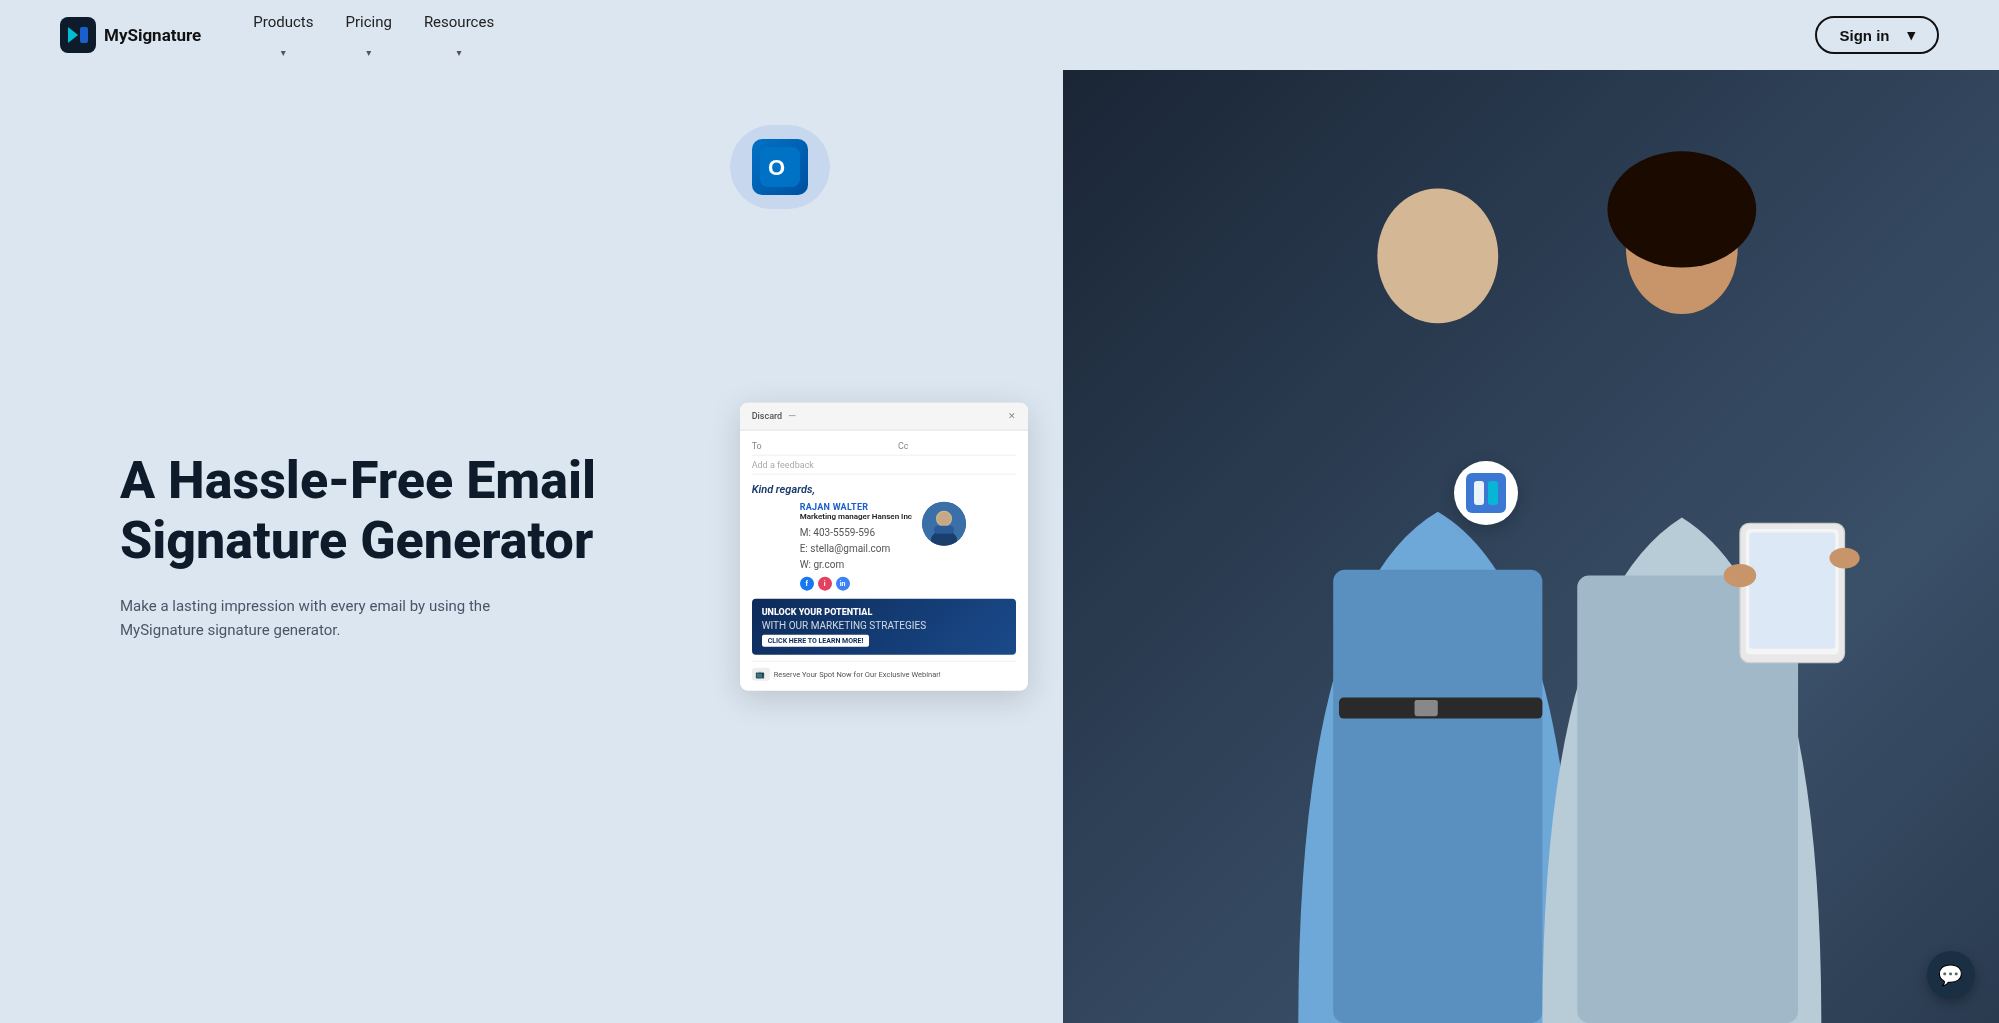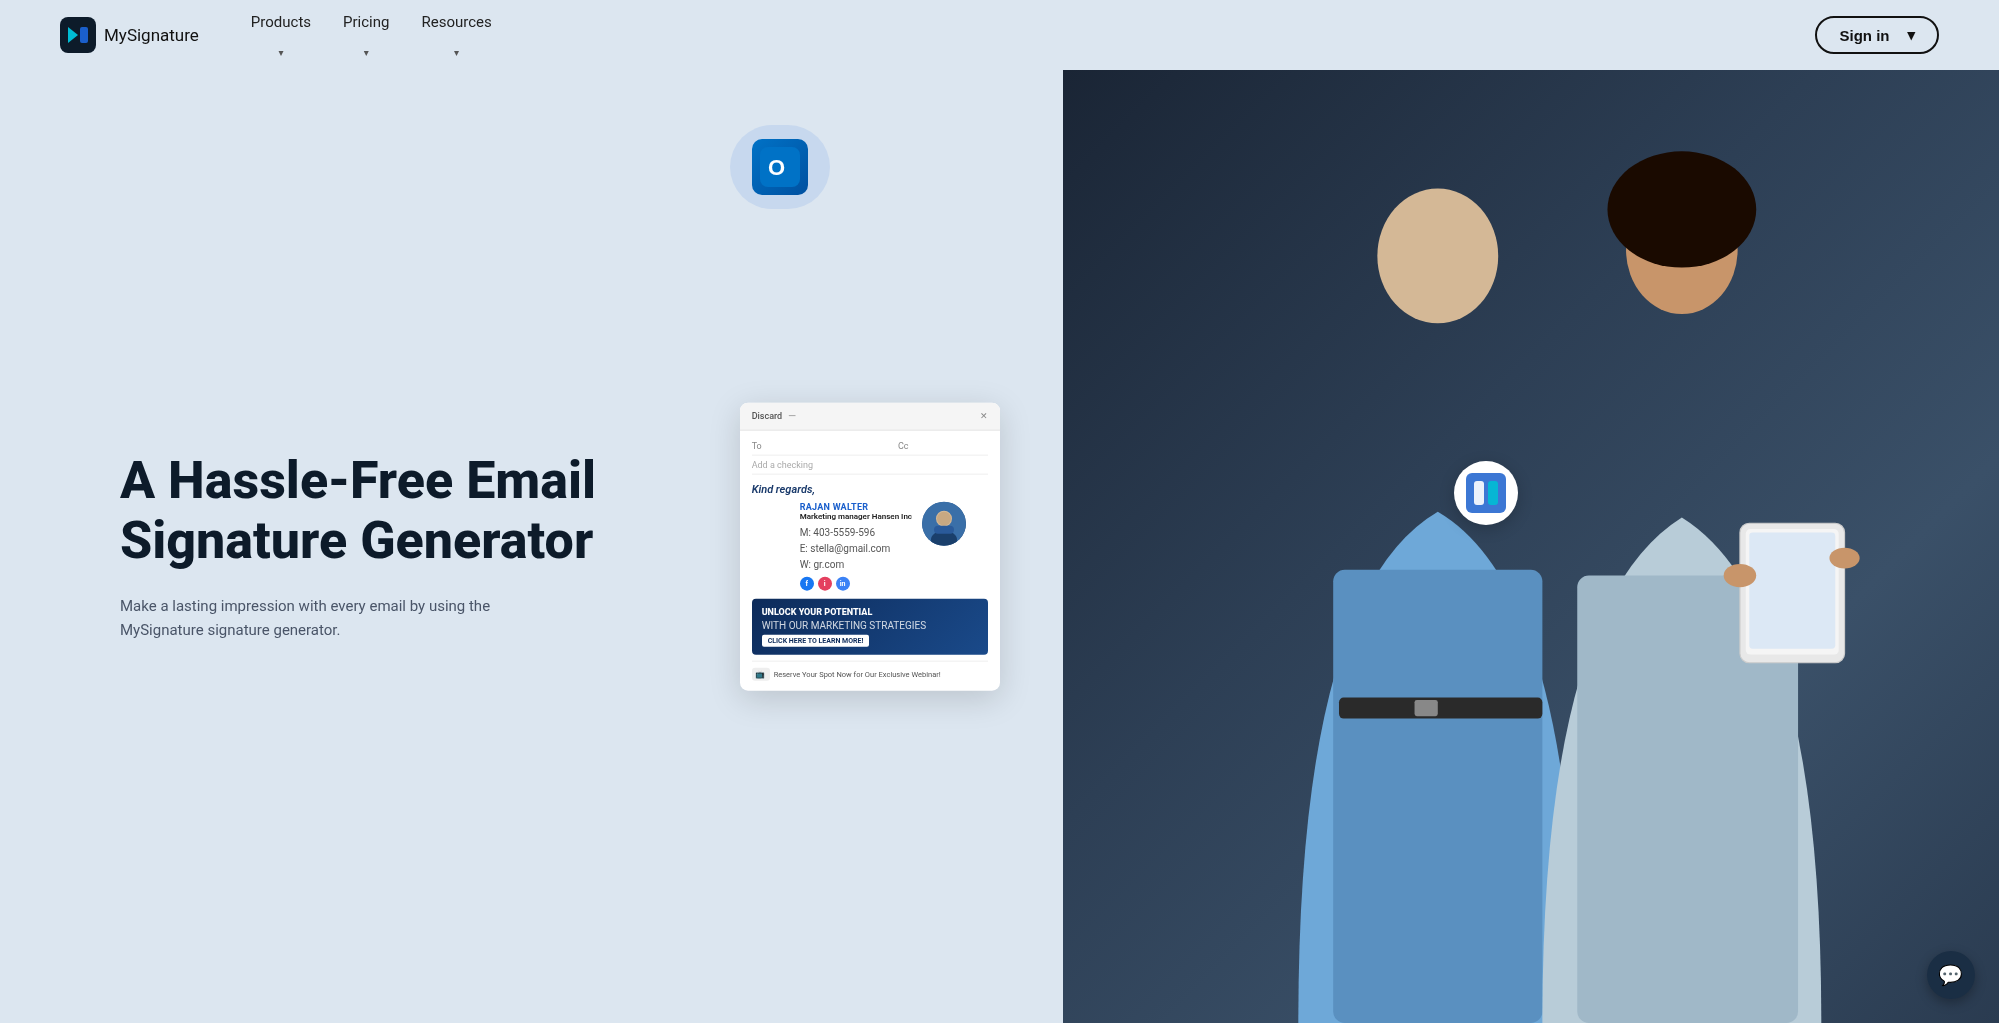--- a/index.html
+++ b/index.html
@@ -31,21 +31,21 @@
       align-items: center;
       gap: 8px;
       cursor: pointer;
     }
     .logo-icon {
       width: 36px;
       height: 36px;
     }
     .logo-text {
       font-size: 17px;
-      font-weight: 400;
+      font-weight: 700;
       color: #111;
     }
     .nav-links {
       display: flex;
       align-items: center;
       gap: 8px;
     }
     .nav-item {
       display: flex;
       align-items: center;
@@ -135,21 +135,21 @@
       background: linear-gradient(135deg, #1a2535 0%, #2d3f55 40%, #3a5068 70%, #2a3b50 100%);
       border-radius: 0;
     }
 
     
     .email-card {
       position: absolute;
       left: 40px;
       top: 50%;
       transform: translateY(-50%);
-      width: 260px;
+      width: 288px;
       background: #fff;
       border-radius: 8px;
       box-shadow: 0 8px 32px rgba(0,0,0,0.15);
       overflow: hidden;
       font-size: 9px;
     }
     .email-card-header {
       background: #f5f5f5;
       padding: 8px 12px;
       display: flex;
@@ -433,21 +433,21 @@
           <span class="discard-text">Discard</span>
           <span style="color:#aaa">—</span>
         </div>
         <span style="font-size:9px;color:#888;">✕</span>
       </div>
       <div class="email-card-body">
         <div class="email-to-row">
           <span>To</span>
           &nbsp;&nbsp;&nbsp;&nbsp;&nbsp;&nbsp;&nbsp;&nbsp;&nbsp;&nbsp;&nbsp;&nbsp;&nbsp;&nbsp;&nbsp;&nbsp;&nbsp;&nbsp;&nbsp;&nbsp;&nbsp;&nbsp;&nbsp;&nbsp;&nbsp;&nbsp;&nbsp;&nbsp;&nbsp;&nbsp;&nbsp;&nbsp;&nbsp;&nbsp;&nbsp;&nbsp;&nbsp;&nbsp;&nbsp;&nbsp;&nbsp;&nbsp;&nbsp;&nbsp;&nbsp;&nbsp;&nbsp;&nbsp;&nbsp;&nbsp;&nbsp;&nbsp;&nbsp;&nbsp;&nbsp;&nbsp;&nbsp;&nbsp;&nbsp;&nbsp;Cc
         </div>
-        <div class="email-subject-row">Add a checking</div>
+        <div class="email-subject-row">Add a feedback</div>
         <div class="regards">Kind regards,</div>
         <div class="sig-row">
           <div>
             <div class="sig-name">RAJAN WALTER</div>
             <div class="sig-title">Marketing manager Hansen Inc</div>
             <div class="sig-details">
               <span>M: 403-5559-596</span><br>
               <span>E: stella@gmail.com</span><br>
               <span>W: gr.com</span>
             </div>

